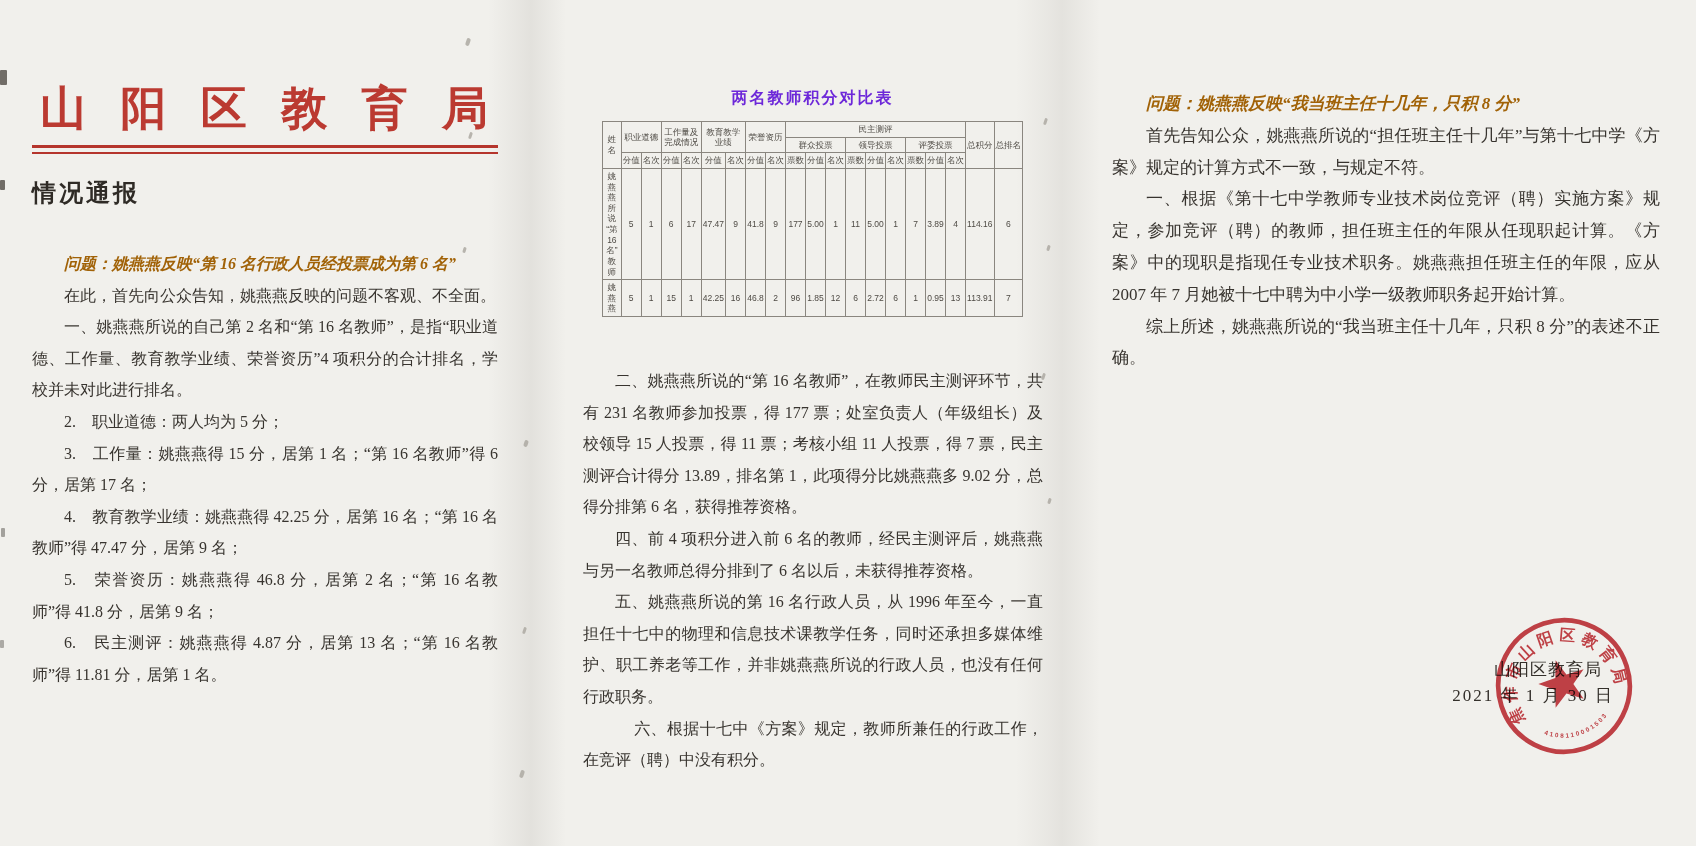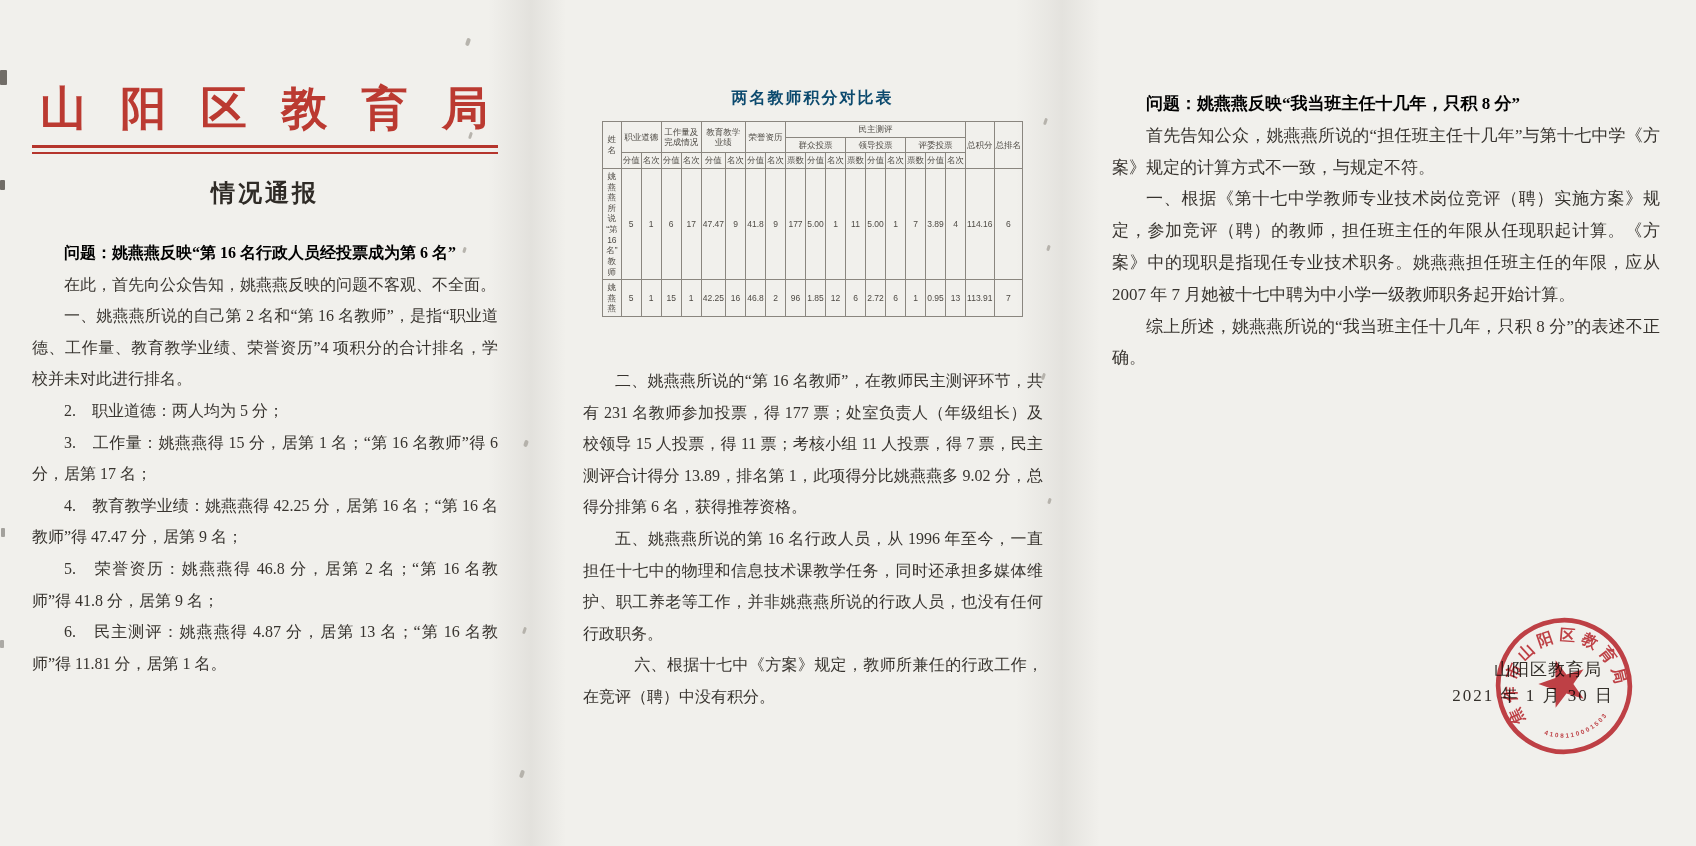--- a/index.html
+++ b/index.html
@@ -15,29 +15,29 @@
   .fold-2{left:1016px;width:84px;background:linear-gradient(90deg,rgba(110,105,96,0) 0%,rgba(110,105,96,.07) 40%,rgba(110,105,96,.10) 55%,rgba(110,105,96,0) 100%);}
   .edge-mark{position:absolute;background:#45413b;border-radius:1px;opacity:.75;}
   .speck{position:absolute;background:#a9a59e;border-radius:2px;transform:rotate(18deg);opacity:.8;}
 
   
   .page1{position:absolute;left:32px;top:86px;width:466px;}
   .agency-row{display:flex;justify-content:space-between;margin:0 10px 0 8px;
     color:#bb3a31;font-size:46px;line-height:46px;font-weight:700;}
   .rule-top{margin-top:13px;border-top:3px solid #b5352c;}
   .rule-bottom{margin-top:4px;border-top:2px solid #b5352c;}
-  .doc-title{margin-top:24px;text-align:center;font-size:24px;line-height:30px;font-weight:700;letter-spacing:3px;color:#2f2b26;}
+  .doc-title{margin-top:24px;font-size:24px;line-height:30px;font-weight:700;letter-spacing:3px;color:#2f2b26;}
   .para{margin:0;font-size:16px;line-height:31.6px;text-align:justify;text-indent:2em;}
-  .q-heading{font-weight:700;color:#000000;}
-  .page1 .q-heading{margin-top:29px;}
+  .q-heading{font-weight:700;color:#a16207;font-style:italic;}
+  .page1 .q-heading{margin-top:40px;}
 
   
   .page2{position:absolute;left:555px;top:80px;width:490px;}
   .p2-table-title{margin:8px 0 0 47px;width:421px;text-align:center;
-    font-size:16px;font-weight:700;letter-spacing:2px;color:#0c4a6e;}
+    font-size:16px;font-weight:700;letter-spacing:2px;color:#6d28d9;}
   table.score{margin:12px 0 0 47px;width:421px;border-collapse:collapse;
     font-size:8.5px;line-height:1.25;color:#4e4a44;
     font-family:"Liberation Sans","DejaVu Sans",sans-serif;}
   table.score th,table.score td{border:1px solid #8a867f;padding:2px 1px;text-align:center;font-weight:400;vertical-align:middle;}
   table.score th{font-weight:400;}
   .nw{white-space:nowrap;}
   .cell-name{white-space:pre-line;width:56px;}
   tr.r1{height:40px;} tr.r2{height:32px;}
   .p2-paras{margin:48px 0 0 28px;width:460px;}
 
@@ -172,20 +172,21 @@
         <td>1</td>
         <td>0.95</td>
         <td>13</td>
         <td>113.91</td>
         <td>7</td>
       </tr>
     </tbody>
   </table>
   <div class="p2-paras">
     <p class="para">二、姚燕燕所说的“第 16 名教师”，在教师民主测评环节，共有 231 名教师参加投票，得 177 票；处室负责人（年级组长）及校领导 15 人投票，得 11 票；考核小组 11 人投票，得 7 票，民主测评合计得分 13.89，排名第 1，此项得分比姚燕燕多 9.02 分，总得分排第 6 名，获得推荐资格。</p>
+    <p class="para">四、前 4 项积分进入前 6 名的教师，经民主测评后，姚燕燕与另一名教师总得分排到了 6 名以后，未获得推荐资格。</p>
     <p class="para">五、姚燕燕所说的第 16 名行政人员，从 1996 年至今，一直担任十七中的物理和信息技术课教学任务，同时还承担多媒体维护、职工养老等工作，并非姚燕燕所说的行政人员，也没有任何行政职务。</p>
     <p class="para" style="text-indent:3.2em;">六、根据十七中《方案》规定，教师所兼任的行政工作，在竞评（聘）中没有积分。</p>
   </div>
 </div>
 
 <div class="page3">
   <p class="para q-heading">问题：姚燕燕反映“我当班主任十几年，只积 8 分”</p>
   <p class="para">首先告知公众，姚燕燕所说的“担任班主任十几年”与第十七中学《方案》规定的计算方式不一致，与规定不符。</p>
   <p class="para">一、根据《第十七中学教师专业技术岗位竞评（聘）实施方案》规定，参加竞评（聘）的教师，担任班主任的年限从任现职起计算。《方案》中的现职是指现任专业技术职务。姚燕燕担任班主任的年限，应从 2007 年 7 月她被十七中聘为中小学一级教师职务起开始计算。</p>
   <p class="para">综上所述，姚燕燕所说的“我当班主任十几年，只积 8 分”的表述不正确。</p>

